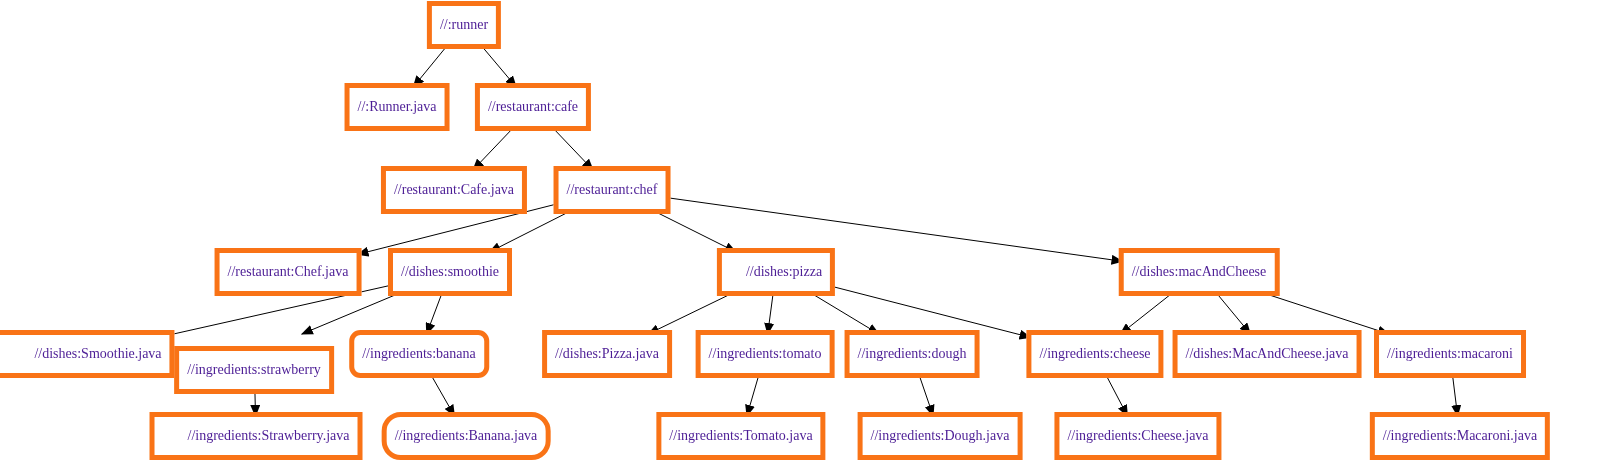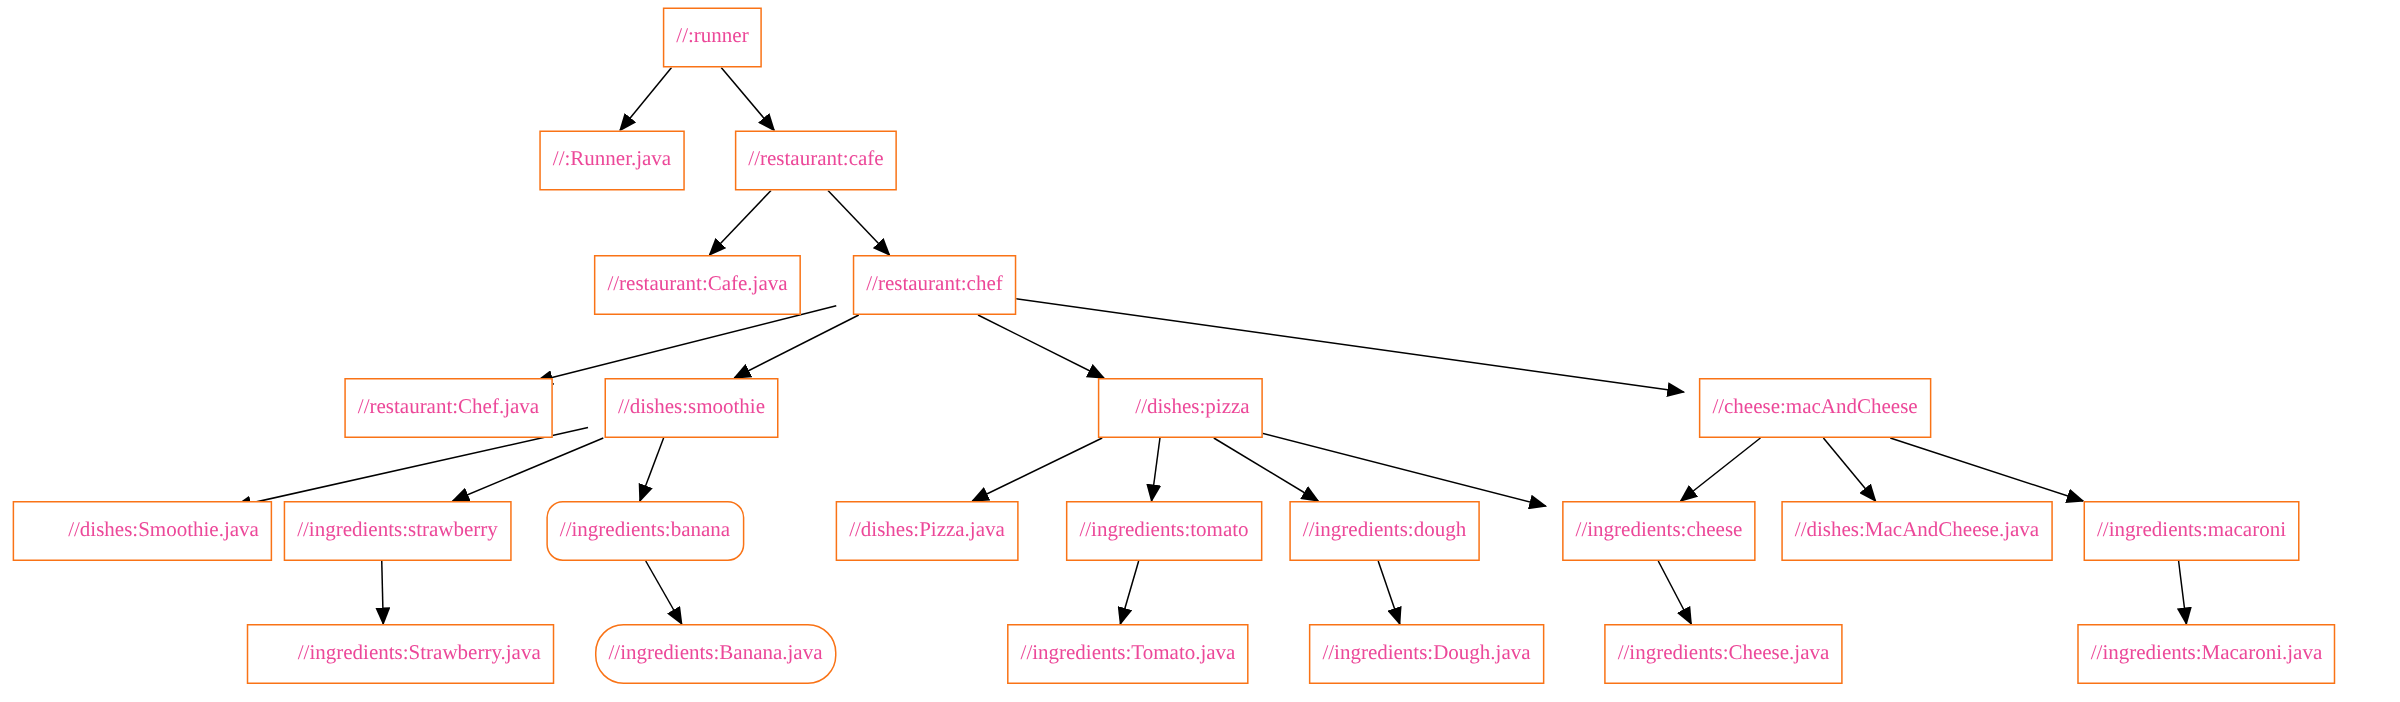--- a/index.html
+++ b/index.html
@@ -21,28 +21,27 @@
     top: 0;
     width: 1600px;
     height: 468px;
     pointer-events: none;
   }
   .graph-node {
     position: absolute;
     transform: translate(-50%, -50%);
     box-sizing: border-box;
     background: #ffffff;
-    border: 1px solid #f97316;
-    color: #ec4899;
+    border: 5px solid #f97316;
+    color: #4c1d95;
     font-size: 14px;
     line-height: 16px;
     padding: 11px 8px;
     white-space: nowrap;
     text-align: center;
-    margin-left: 11px;
   }
 </style>
 </head>
 <body>
 
 <div id="canvas">
   <svg id="edge-layer" viewBox="0 0 1600 468" xmlns="http://www.w3.org/2000/svg">
     <defs>
       <marker id="arrowhead" markerWidth="12" markerHeight="10" refX="11" refY="5" orient="auto" markerUnits="userSpaceOnUse">
         <path d="M0,0 L12,5 L0,10 z" fill="#000000"></path>
@@ -77,23 +76,23 @@
   </svg>
   <div id="node-layer">
       <div class="graph-node" style="left: 464px; top: 25px;">//:runner</div>
       <div class="graph-node" style="left: 397px; top: 107px;">//:Runner.java</div>
       <div class="graph-node" style="left: 533px; top: 107px;">//restaurant:cafe</div>
       <div class="graph-node" style="left: 454px; top: 190px;">//restaurant:Cafe.java</div>
       <div class="graph-node" style="left: 612px; top: 190px;">//restaurant:chef</div>
       <div class="graph-node" style="left: 288px; top: 272px;">//restaurant:Chef.java</div>
       <div class="graph-node" style="left: 450px; top: 272px;">//dishes:smoothie</div>
       <div class="graph-node" style="left: 776px; top: 272px; padding-left: 24px;">//dishes:pizza</div>
-      <div class="graph-node" style="left: 1199px; top: 272px;">//cheese:macAndCheese</div>
+      <div class="graph-node" style="left: 1199px; top: 272px;">//dishes:macAndCheese</div>
       <div class="graph-node" style="left: 84px; top: 354px; padding-left: 36px;">//dishes:Smoothie.java</div>
-      <div class="graph-node" style="left: 254px; top: 354px;">//ingredients:strawberry</div>
+      <div class="graph-node" style="left: 254px; top: 370px;">//ingredients:strawberry</div>
       <div class="graph-node" style="left: 419px; top: 354px; border-radius: 11px;">//ingredients:banana</div>
       <div class="graph-node" style="left: 607px; top: 354px;">//dishes:Pizza.java</div>
       <div class="graph-node" style="left: 765px; top: 354px;">//ingredients:tomato</div>
       <div class="graph-node" style="left: 912px; top: 354px;">//ingredients:dough</div>
       <div class="graph-node" style="left: 1095px; top: 354px;">//ingredients:cheese</div>
       <div class="graph-node" style="left: 1267px; top: 354px;">//dishes:MacAndCheese.java</div>
       <div class="graph-node" style="left: 1450px; top: 354px;">//ingredients:macaroni</div>
       <div class="graph-node" style="left: 256px; top: 436px; padding-left: 33px;">//ingredients:Strawberry.java</div>
       <div class="graph-node" style="left: 466px; top: 436px; border-radius: 19px;">//ingredients:Banana.java</div>
       <div class="graph-node" style="left: 741px; top: 436px;">//ingredients:Tomato.java</div>

